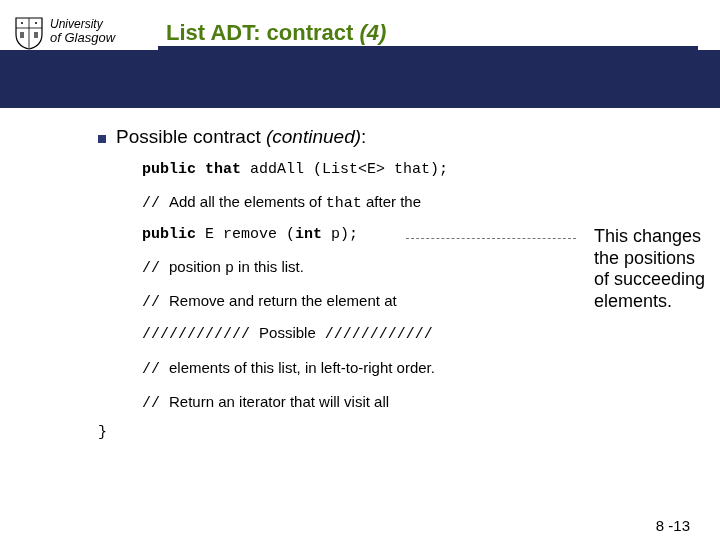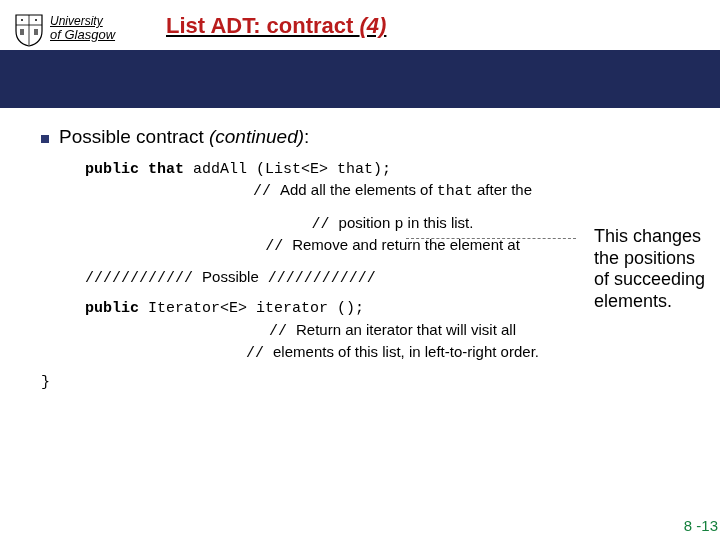--- a/index.html
+++ b/index.html
@@ -8,22 +8,21 @@
     font-family: Arial, Helvetica, sans-serif;
     background: #fff;
     position: relative;
     overflow: hidden;
   }
   .header {
     background: #fff;
     height: 50px;
     padding: 10px 14px 0 14px;
     display: flex;
-    align-items: center;
-    text-decoration: underline;
+    align-items: flex-end;
   }
   .logo {
     width: 152px;
     display: flex;
     align-items: flex-start;
     gap: 6px;
   }
   .crest {
     width: 30px; height: 34px;
     display: inline-block;
@@ -32,37 +31,37 @@
     color: #000;
     line-height: 1.05;
     margin-top: 2px;
   }
   .uog-line1 { font-size: 12px; font-style: italic; }
   .uog-line2 { font-size: 13px; font-style: italic; }
   .title-area { flex: 1; padding-top: 10px; }
   .title {
     font-size: 22px;
     font-weight: bold;
-    color: #b91c1c;
-    margin-bottom: 14px;
+    color: #4d7c0f;
+    margin-bottom: 0;
   }
   .title .ital { font-style: italic; }
   .under-title-line {
     width: 100%;
     height: 4px;
     background: #1f2a5a;
     margin-left: -8px;
   }
   .banner {
     background: #1f2a5a;
     height: 58px;
     width: 100%;
   }
   .content {
-    padding: 18px 20px 0 49px;
+    padding: 18px 20px 0 106px;
     font-size: 16px;
     color: #000;
     position: relative;
   }
   .bullet-row {
     display: flex;
     align-items: baseline;
     gap: 10px;
     margin-bottom: 12px;
     margin-left: -8px;
@@ -75,21 +74,21 @@
   }
   .bullet-text { font-size: 19px; }
   .bullet-text .ital { font-style: italic; }
   .code-block {
     margin: 10px 0 10px 36px;
     font-size: 15px;
     line-height: 1.35;
   }
   .mono { font-family: "Courier New", Courier, monospace; }
   .kw { font-weight: bold; }
-  .cmt-line { margin-top: 0; text-align: center; }
+  .cmt-line { margin-top: 12px; }
   .note {
     position: absolute;
     right: 8px;
     top: 118px;
     width: 118px;
     font-size: 18px;
     color: #000;
     line-height: 1.2;
   }
   .connector {
@@ -101,23 +100,23 @@
     border-top: 1px dashed #777;
   }
   .closing-brace {
     margin: 6px 0 0 -8px;
     font-family: "Courier New", Courier, monospace;
     font-size: 15px;
   }
   .page-num {
     position: absolute;
     bottom: 6px;
-    right: 2px;
+    right: 30px;
     font-size: 15px;
-    color: #15803d;
+    color: #000000;
   }
 </style>
 </head>
 <body>
 
 <div class="header">
   <div class="logo">
     <span class="crest">
       <svg viewBox="0 0 30 34" width="30" height="34">
         <path d="M2 2 H28 V18 Q28 30 15 33 Q2 30 2 18 Z" fill="none" stroke="#000" stroke-width="1.2"></path>
@@ -156,46 +155,46 @@
   <div class="code-block">
     <div class="mono">
       <span class="kw">public that </span><span>addAll (List&lt;E&gt; that);</span>
     </div>
     <div class="cmt-line">
       <span class="mono">// </span><span>Add all the elements of </span><span class="mono">that</span><span> after the</span>
     </div>
   </div>
 
   <div class="code-block">
+    <div class="mono">
+      <span class="kw">public </span><span>E</span><span> remove (</span><span class="kw">int</span><span> p);</span>
+    </div>
     <div class="cmt-line">
       <span class="mono">// </span><span>position </span><span class="mono">p</span><span> in this list.</span>
     </div>
     <div class="cmt-line">
       <span class="mono">// </span><span>Remove and return the element at</span>
     </div>
   </div>
 
   <div class="connector"></div>
   <div class="note">This changes the positions of succeeding elements.</div>
 
   <div class="code-block">
     <div class="mono">
       <span>//////////// </span><span style="font-family:Arial">Possible</span><span> ////////////</span>
     </div>
   </div>
 
   <div class="code-block">
-    <div class="mono">
-      <span class="kw">public </span><span>Iterator&lt;E&gt; iterator ();</span>
+    <div class="cmt-line">
+      <span class="mono">// </span><span>elements of this list, in left-to-right order.</span>
     </div>
     <div class="cmt-line">
       <span class="mono">// </span><span>Return an iterator that will visit all</span>
     </div>
-    <div class="cmt-line">
-      <span class="mono">// </span><span>elements of this list, in left-to-right order.</span>
-    </div>
   </div>
 
   <div class="closing-brace">}</div>
 
 </div>
 
 <div class="page-num">8 -13</div>
 
 </body></html>

